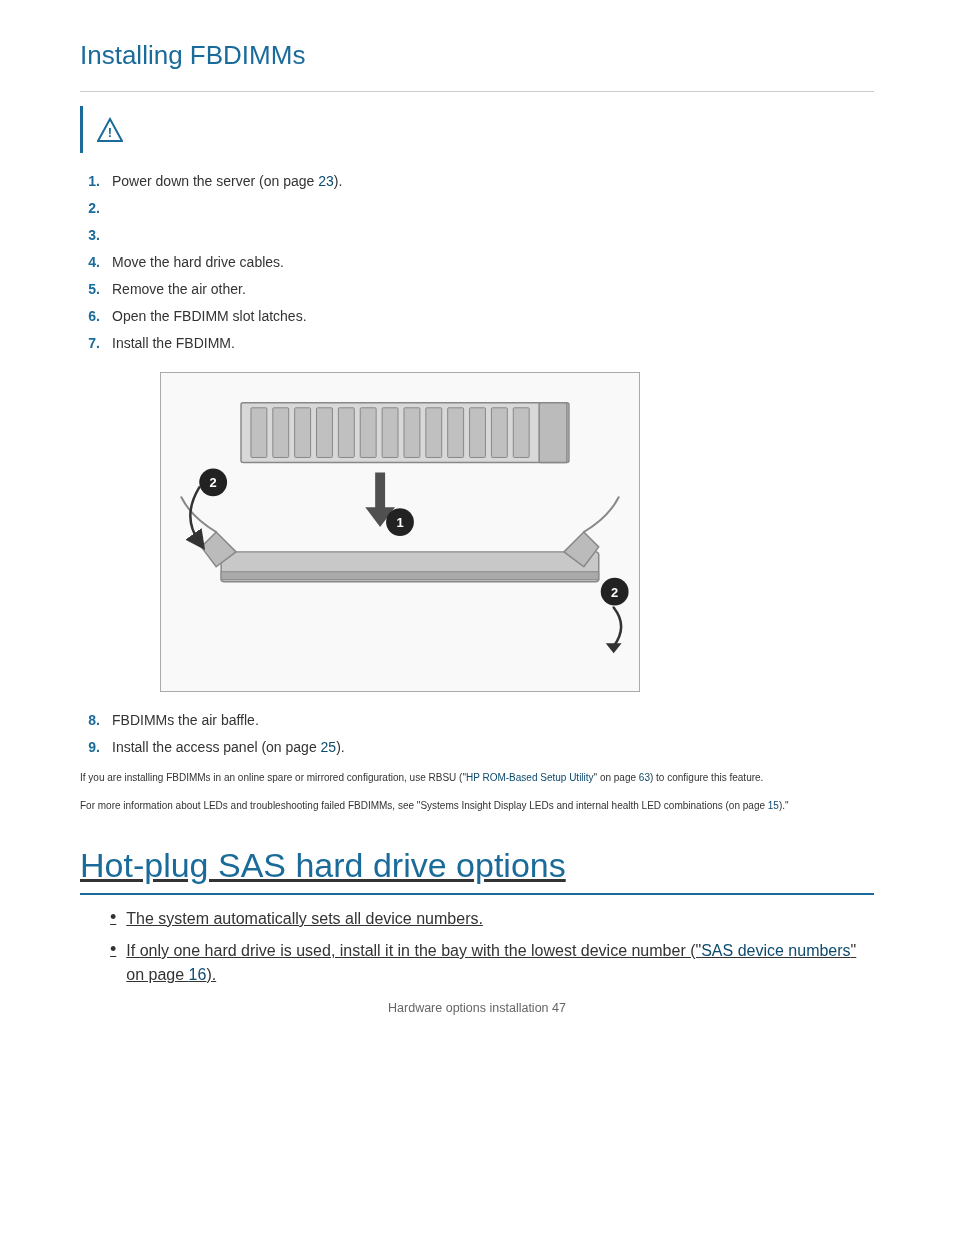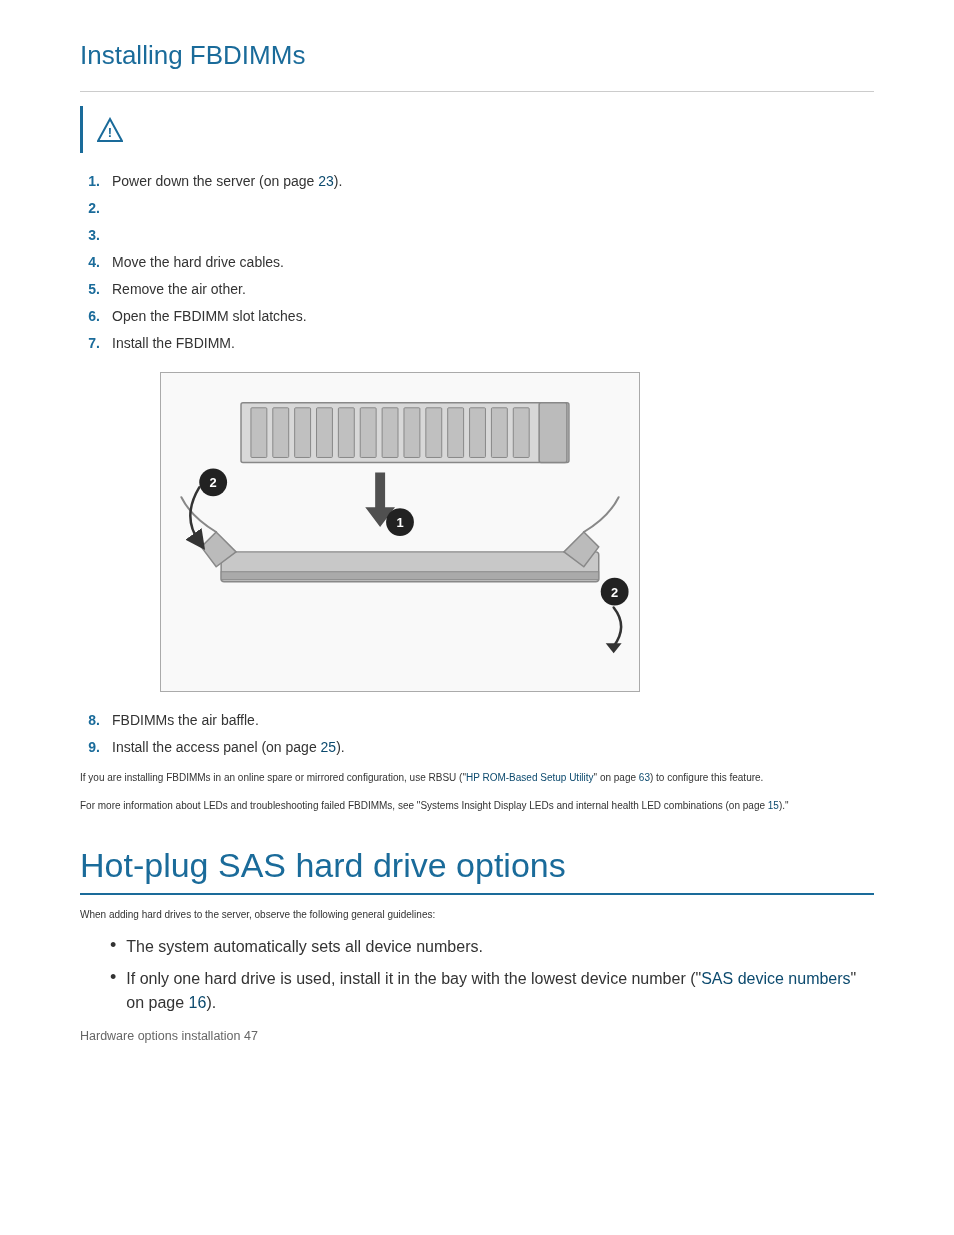--- a/index.html
+++ b/index.html
@@ -128,27 +128,28 @@
     .bullet-list li::before {
       content: "•";
       color: #333;
       font-size: 18px;
       line-height: 1.2;
       flex-shrink: 0;
     }
 
     .page-footer {
       display: flex;
-      justify-content: flex-start;
+      justify-content: center;
       font-size: 12.5px;
       color: #666;
     }
 
     .section-gap {
       margin-top: 32px;
+      text-decoration: underline;
     }
   </style>
 </head>
 <body>
 
 <h1 class="section-title">Installing FBDIMMs</h1>
 
 <div class="caution-box">
   <svg class="caution-triangle" viewBox="0 0 26 26" xmlns="http://www.w3.org/2000/svg">
     <polygon points="13,2 25,24 1,24" fill="none" stroke="#1a6b9a" stroke-width="2"></polygon>
@@ -253,21 +254,20 @@
   If you are installing FBDIMMs in an online spare or mirrored configuration, use RBSU ("<a class="link">HP ROM-Based Setup Utility</a>" on page <a class="link">63</a>) to configure this feature.
 </p>
 
 <p class="body-text">
   For more information about LEDs and troubleshooting failed FBDIMMs, see "Systems Insight Display LEDs and internal health LED combinations (on page <a class="link">15</a>)."
 </p>
 
 <div class="section-gap">
   <h1 class="section-title-large">Hot-plug SAS hard drive options</h1>
 
-  <p class="body-text">When adding hard drives to the server, observe the following general guidelines:</p>
 
   <ul class="bullet-list">
     <li>
       <span>The system automatically sets all device numbers.</span>
     </li>
     <li>
       <span>If only one hard drive is used, install it in the bay with the lowest device number ("<a class="link">SAS device numbers</a>" on page <a class="link">16</a>).</span>
     </li>
   </ul>
 </div>

